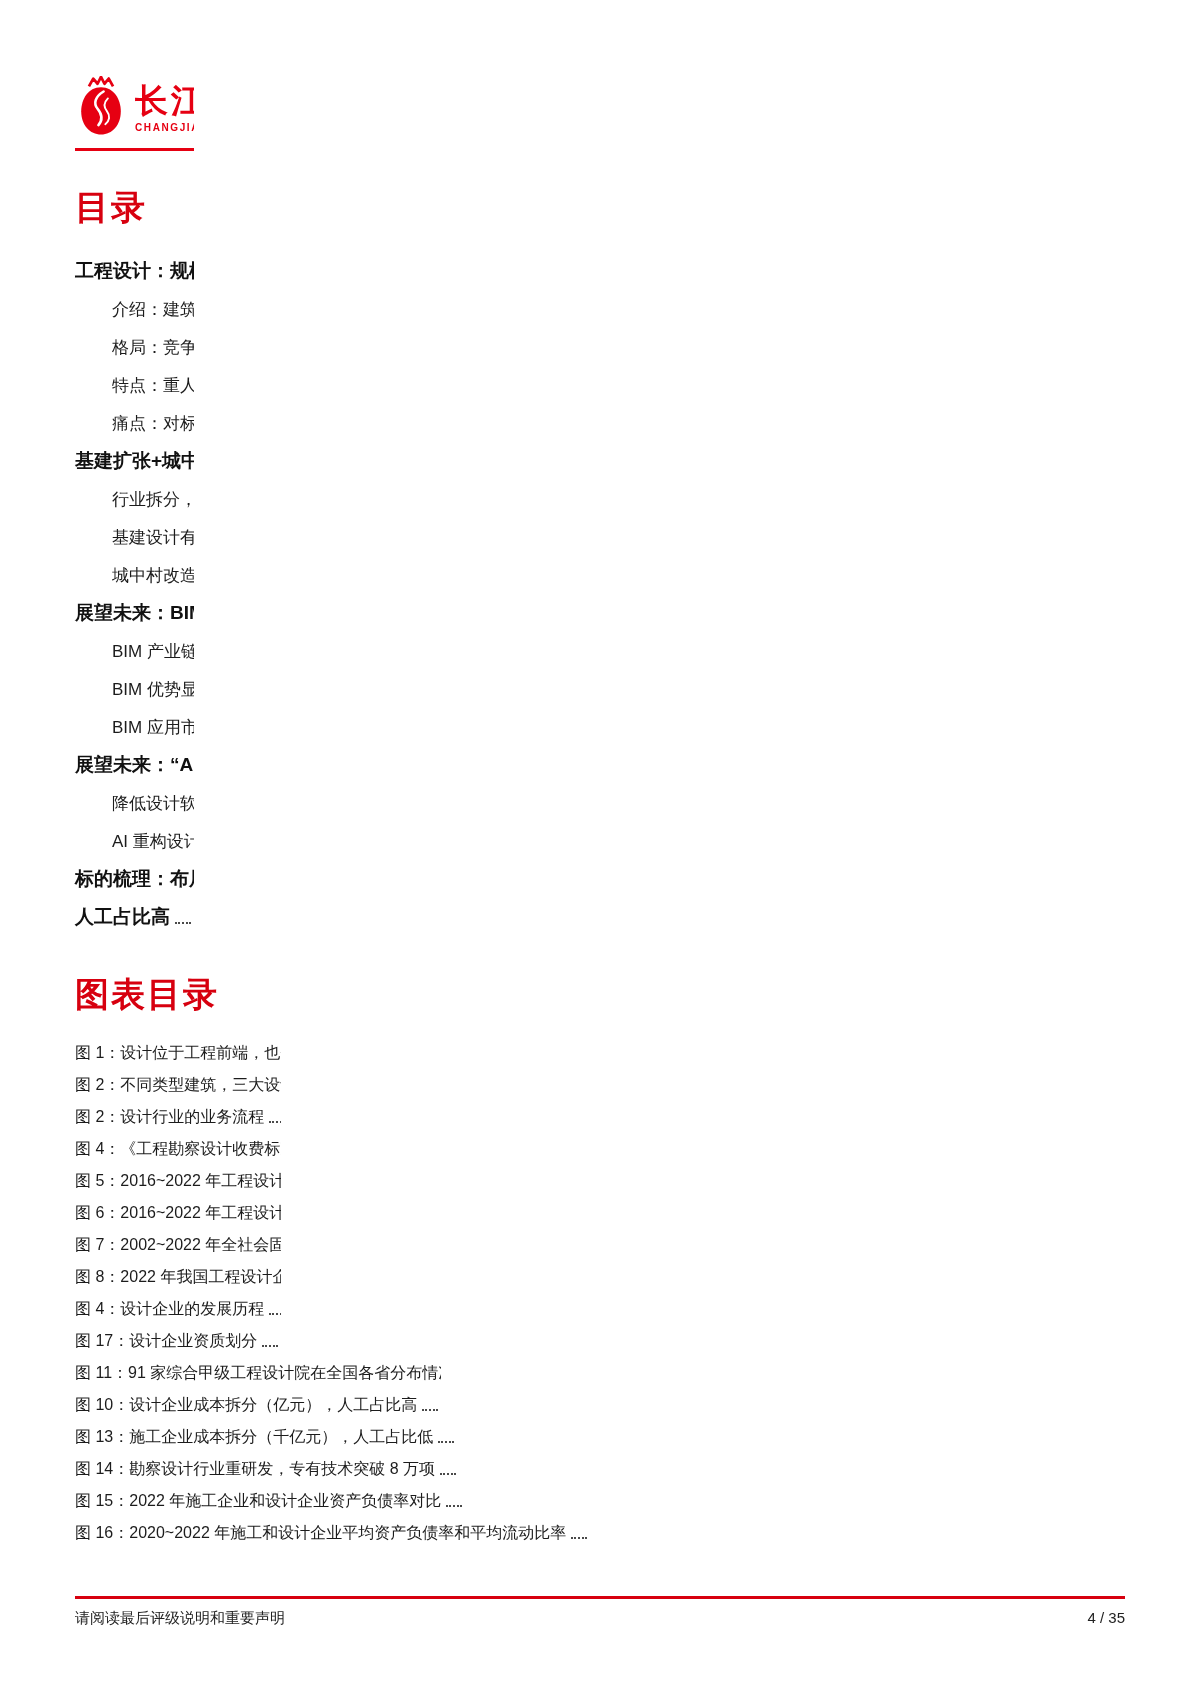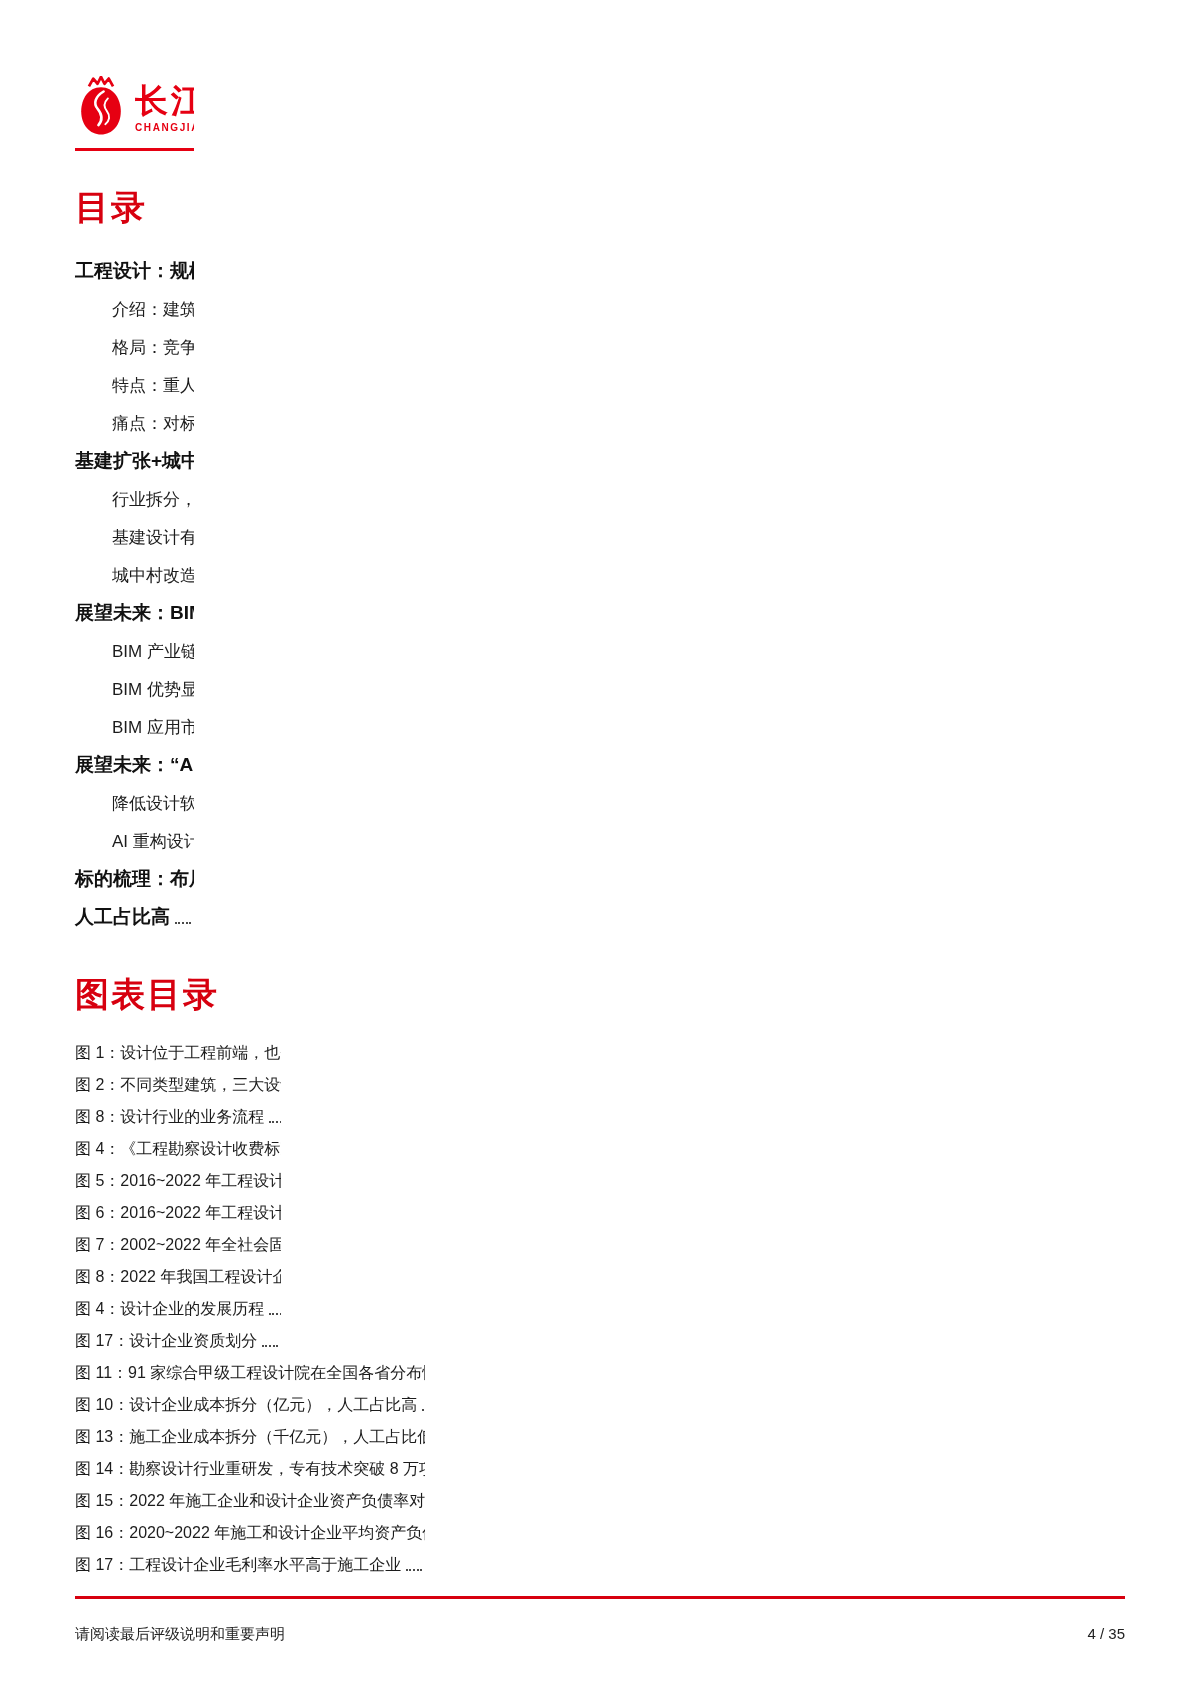--- a/index.html
+++ b/index.html
@@ -54,21 +54,21 @@
 
   .toc-row { height: 38px; }
   .toc-row.level1 { font-size: 19px; font-weight: bold; color: #111; }
   .toc-row.level2 { font-size: 17px; font-weight: normal; color: #1c1c1c; padding-left: 37px; }
 
   .fig-row { height: 32px; font-size: 16px; color: #1c1c1c; }
 
   
   .footer { position: absolute; left: 75px; right: 75px; top: 1596px; }
   .footer-rule { height: 2.5px; background: #d7000f; }
-  .footer-row { display: flex; justify-content: space-between; margin-top: 26px; font-size: 15px; color: #222; }
+  .footer-row { display: flex; justify-content: space-between; margin-top: 10px; font-size: 15px; color: #222; }
   .footer-page { font-weight: normal; }
 </style>
 </head>
 <body>
 
 <div class="page">
   <div class="content">
 
     <div class="header">
       <div class="logo">
@@ -212,21 +212,21 @@
           <span class="page">6</span>
         </div>
 
         <div class="leader-row fig-row">
           <span class="label">图 2：不同类型建筑，三大设计环节周期（单位：月）</span>
           <span class="dots"></span>
           <span class="page">7</span>
         </div>
 
         <div class="leader-row fig-row">
-          <span class="label">图 8：设计行业的业务流程</span>
+          <span class="label">图 2：设计行业的业务流程</span>
           <span class="dots"></span>
           <span class="page">7</span>
         </div>
 
         <div class="leader-row fig-row">
           <span class="label">图 4：《工程勘察设计收费标准》中的工程设计收费基准价计算及调整系数取用</span>
           <span class="dots"></span>
           <span class="page">8</span>
         </div>
 
@@ -295,25 +295,20 @@
           <span class="dots"></span>
           <span class="page">13</span>
         </div>
 
         <div class="leader-row fig-row">
           <span class="label">图 16：2020~2022 年施工和设计企业平均资产负债率和平均流动比率</span>
           <span class="dots"></span>
           <span class="page">13</span>
         </div>
 
-        <div class="leader-row fig-row">
-          <span class="label">图 17：工程设计企业毛利率水平高于施工企业</span>
-          <span class="dots"></span>
-          <span class="page">13</span>
-        </div>
       </nav>
 
   </div>
 
   <div class="footer">
     <div class="footer-rule"></div>
     <div class="footer-row">
       <span class="footer-disclaimer">请阅读最后评级说明和重要声明</span>
       <span class="footer-page">4 / 35</span>
     </div>

